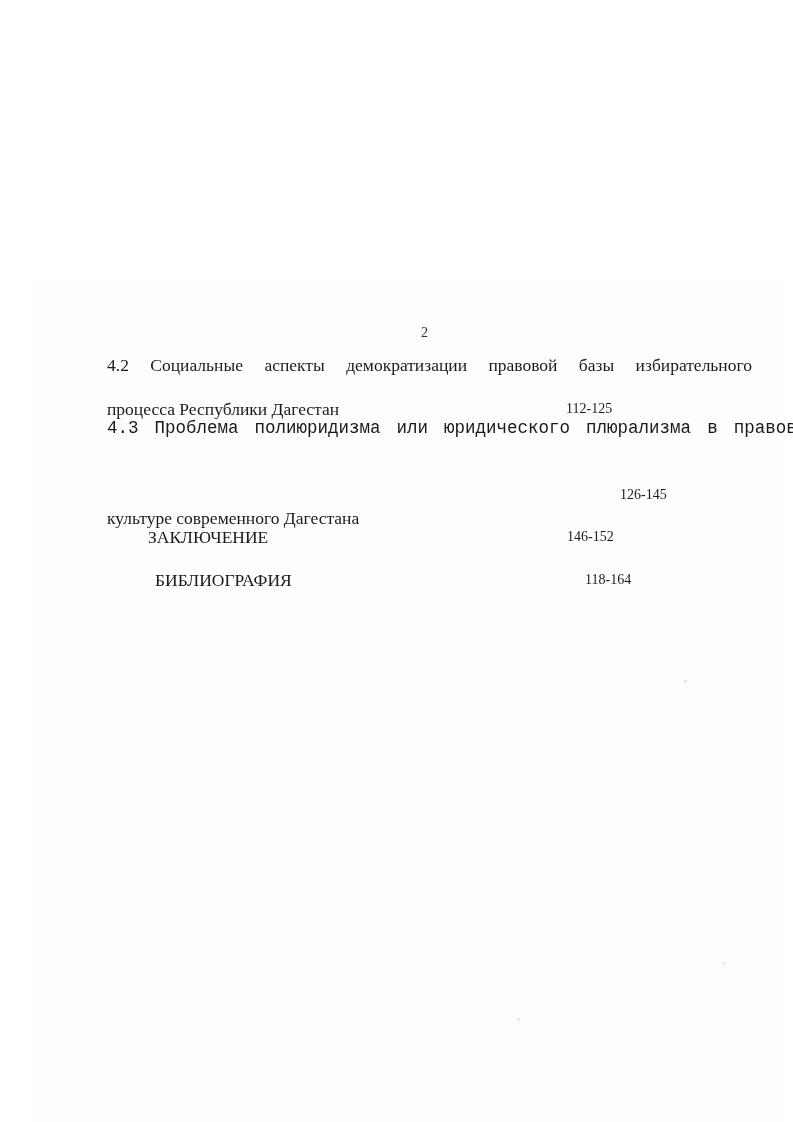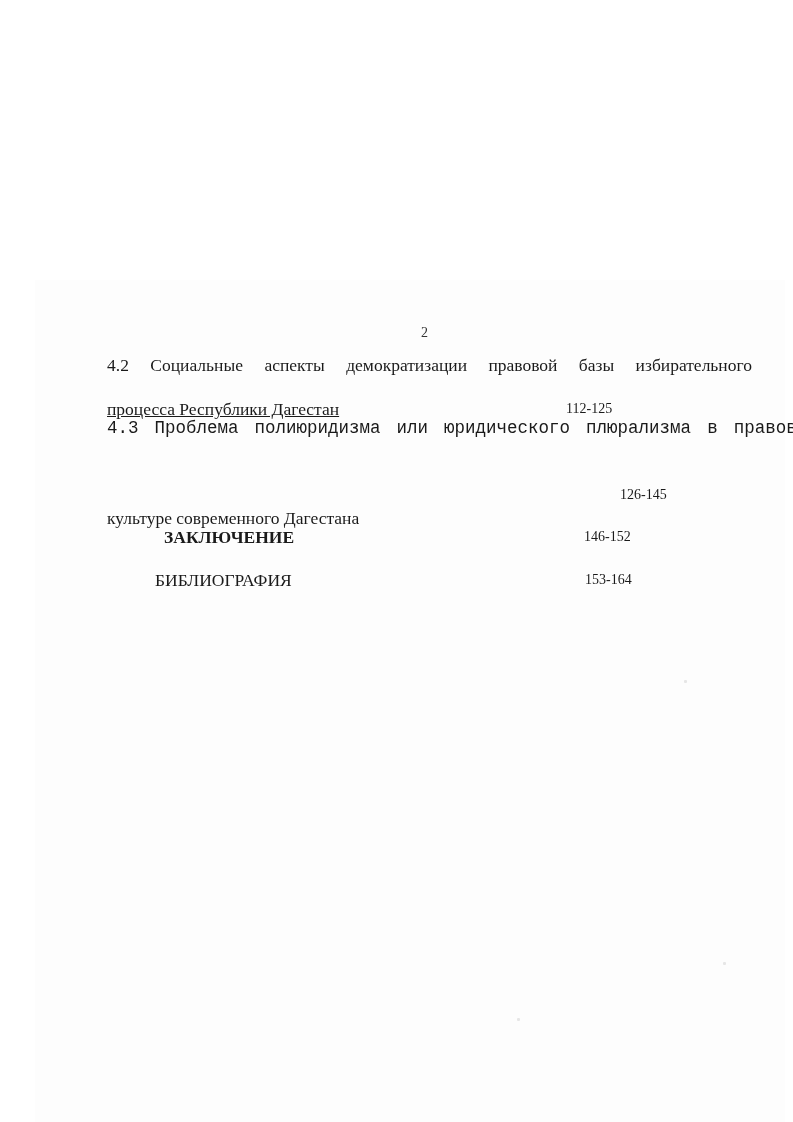--- a/index.html
+++ b/index.html
@@ -66,37 +66,37 @@
 
 <div class="toc-line justified" style="top:355px;">
   <span>4.2</span>
   <span>Социальные</span>
   <span>аспекты</span>
   <span>демократизации</span>
   <span>правовой</span>
   <span>базы</span>
   <span>избирательного</span>
 </div>
-<div class="toc-line" style="left:107px; top:399px;text-decoration:underline;">процесса Республики Дагестан</div>
+<div class="toc-line" style="left:107px; top:399px;">процесса Республики Дагестан</div>
 <div class="pages" style="left:566px; top:399px;">112-125</div>
 
 <div class="toc-line justified" style="top:418px;font-family:Liberation Mono, monospace;">
   <span>4.3</span>
   <span>Проблема</span>
   <span>полиюридизма</span>
   <span>или</span>
   <span>юридического</span>
   <span>плюрализма</span>
   <span>в</span>
   <span>правовой</span>
 </div>
 <div class="toc-line" style="left:107px; top:508px;">культуре современного Дагестана</div>
 <div class="pages" style="left:580px; top:485px;margin-left:40px;">126-145</div>
 
-<div class="toc-line" style="left:164px; top:527px;font-weight:bold;">ЗАКЛЮЧЕНИЕ</div>
-<div class="pages" style="left:584px; top:527px;">146-152</div>
+<div class="toc-line" style="left:148px; top:527px;">ЗАКЛЮЧЕНИЕ</div>
+<div class="pages" style="left:567px; top:527px;">146-152</div>
 
 <div class="toc-line" style="left:155px; top:570px;">БИБЛИОГРАФИЯ</div>
-<div class="pages" style="left:585px; top:570px;">153-164</div>
+<div class="pages" style="left:585px; top:570px;">118-164</div>
 
 <div class="speck" style="left:684px; top:680px;"></div>
 <div class="speck" style="left:723px; top:962px;"></div>
 <div class="speck" style="left:517px; top:1018px;"></div>
 
 </body></html>

